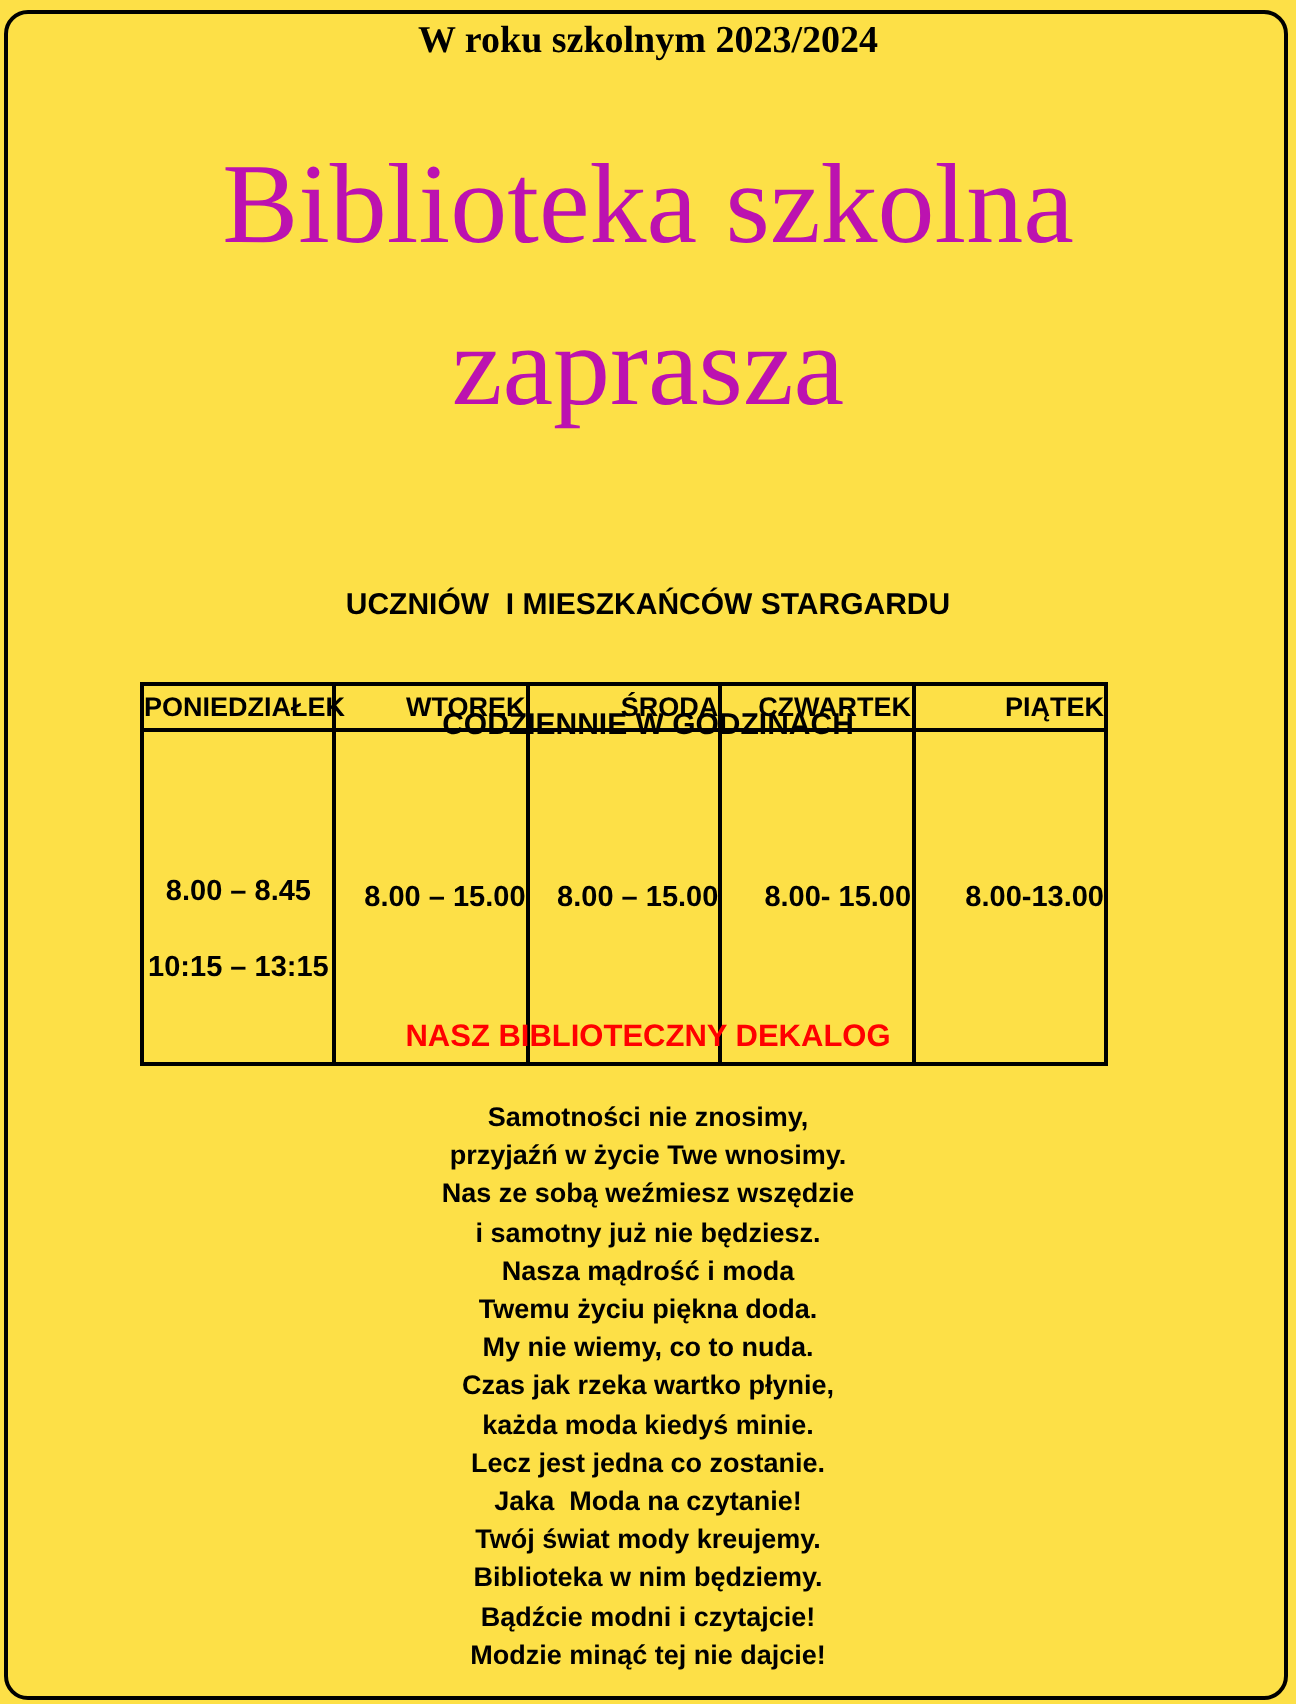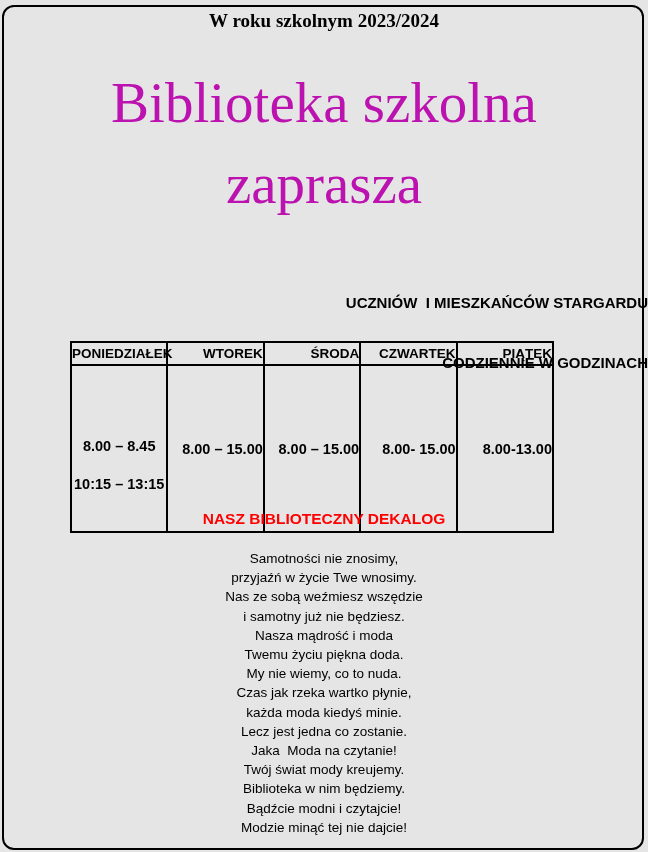--- a/index.html
+++ b/index.html
@@ -2,21 +2,21 @@
 <html><head>
 <meta charset="utf-8">
 <style>
   * { margin: 0; padding: 0; box-sizing: border-box; }
   html, body { width: 648px; height: 852px; background: #ffffff; overflow: hidden; }
   body { font-family: "Liberation Sans", sans-serif; color: #000000; position: relative; }
 
   .page {
     position: absolute;
     width: 648px; height: 852px;
-    background: #e5e5e5;
+    background: #fde047;
   }
 
   .page-border {
     position: absolute;
     left: 2px; top: 5px; right: 4px; bottom: 2px;
     border: 2px solid #000000;
     border-radius: 12px;
     pointer-events: none;
   }
 
@@ -35,21 +35,21 @@
     text-align: center;
     font-family: "Liberation Serif", serif;
     font-weight: normal;
     font-size: 57px;
     line-height: 81px;
   }
 
   .subtitle {
     position: absolute;
     top: 253px; left: 0; width: 100%;
-    text-align: right;
+    text-align: center;
     font-weight: bold;
     font-size: 15px;
     line-height: 20px;
     white-space: pre-wrap;
   }
 
   table.schedule {
     position: absolute;
     top: 341px; left: 70px;
     width: 484px;
@@ -89,21 +89,21 @@
     top: 510px; left: 0; width: 100%;
     text-align: center;
     font-weight: bold;
     font-size: 15.5px;
   }
 
   .poem {
     position: absolute;
     top: 549px; left: 0; width: 100%;
     text-align: center;
-    font-weight: normal;
+    font-weight: bold;
     font-size: 13.5px;
     line-height: 19.2px;
   }
   .poem .poem-line { white-space: pre-wrap; }
 </style>
 </head>
 <body>
 
 <div class="page">
 

